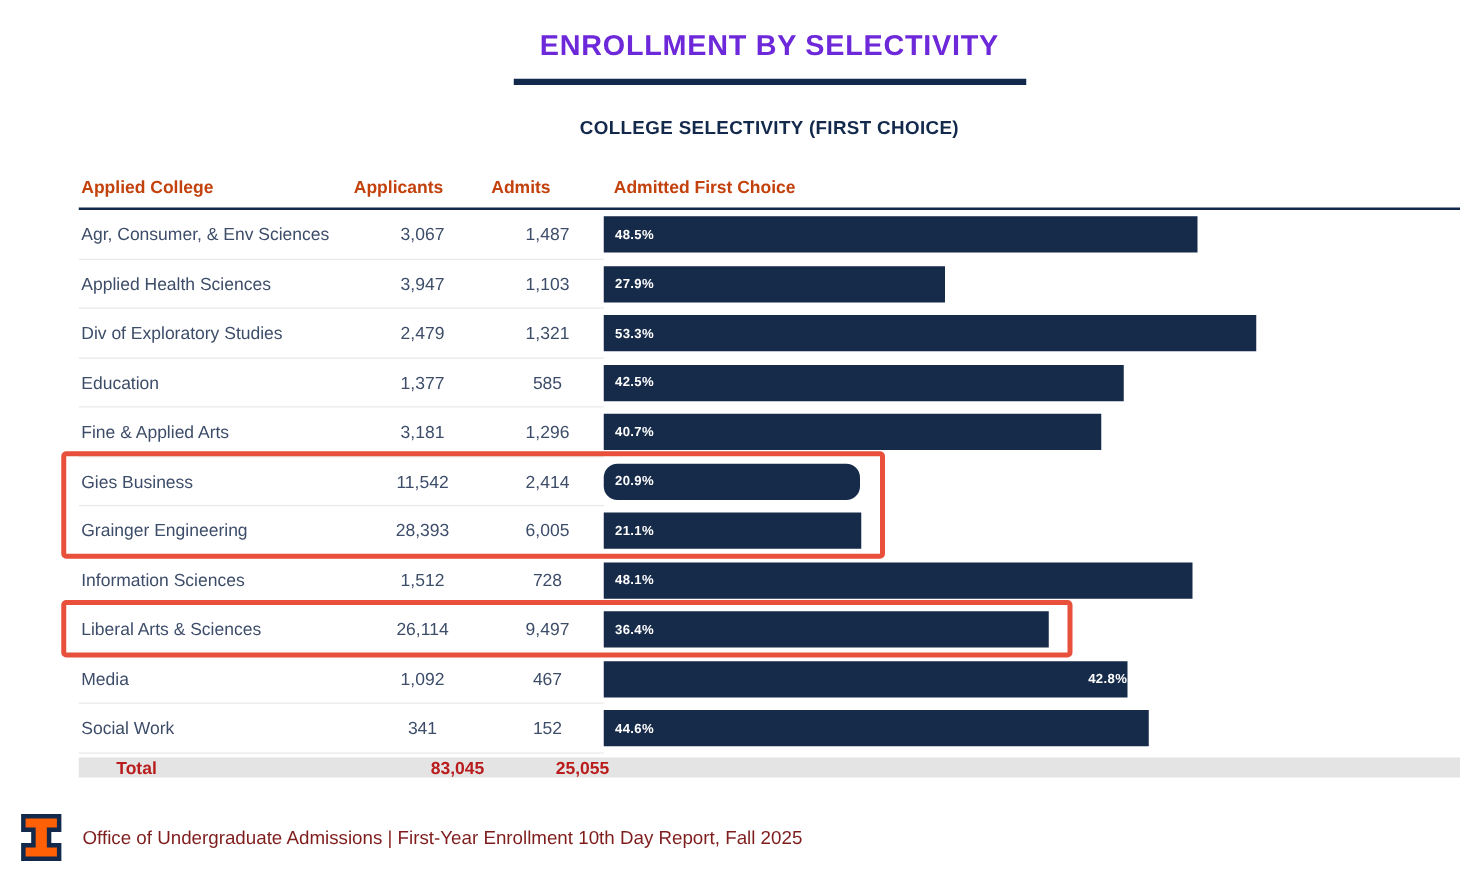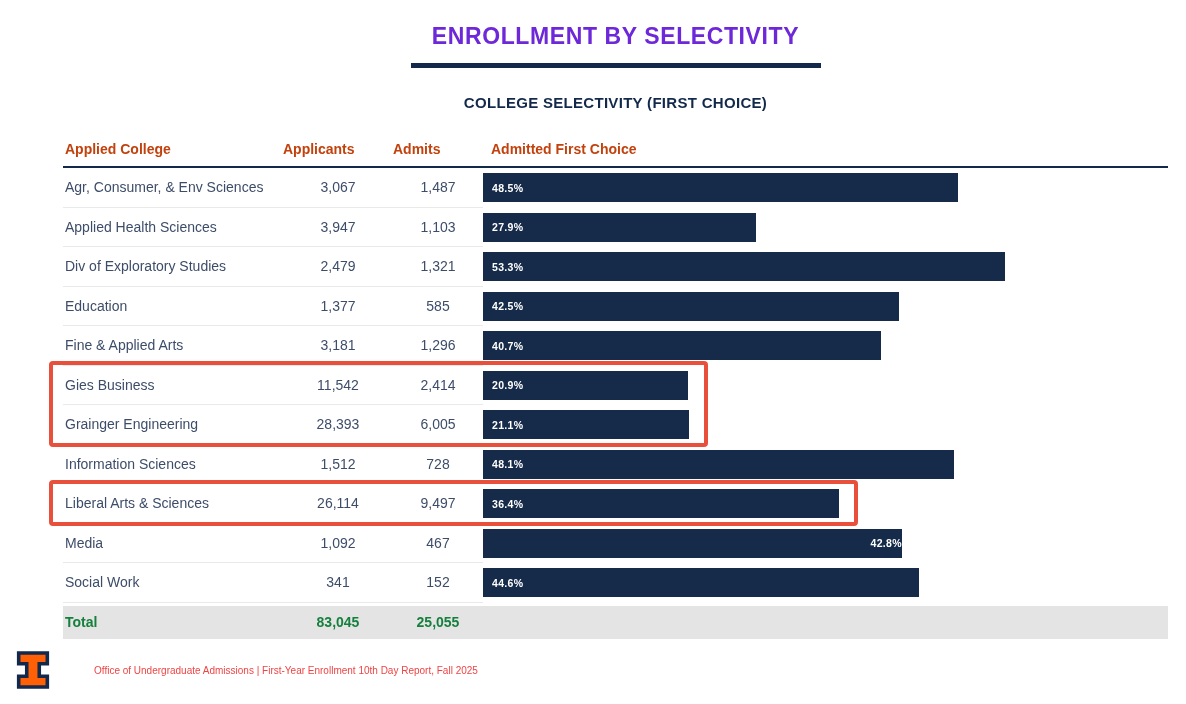--- a/index.html
+++ b/index.html
@@ -74,32 +74,33 @@
     border: 4px solid #E8503C;
     border-radius: 4px;
     pointer-events: none;
     box-sizing: border-box;
   }
 
   .total {
     display: grid;
     grid-template-columns: 220px 110px 90px 1fr;
     align-items: center;
-    height: 33px;
+    height: 16px;
     margin-top: 3px;
     background: #E5E4E4;
-    color: #15803d;
+    color: #b91c1c;
     font-weight: bold;
     font-size: 14px;
+    padding-left: 28px;
   }
 
   
   .footer { position: absolute; left: 16px; top: 650px; display: flex; align-items: center; gap: 16px; }
   .logo { width: 34px; height: 40px; display: block; }
-  .footer-text { font-size: 10px; color: #ef4444; margin-left: 28px; }
+  .footer-text { font-size: 15px; color: #7f1d1d; }
 </style>
 </head>
 <body>
 
 <div class="page">
 
   <div class="header-block">
     <h1 class="title">ENROLLMENT BY SELECTIVITY</h1>
     <div class="title-rule"></div>
     <h2 class="subtitle">COLLEGE SELECTIVITY (FIRST CHOICE)</h2>
@@ -174,21 +175,21 @@
             </div>
           </div>
         </div>
         <div class="row">
           <div class="cells">
             <span class="c-name">Gies Business</span>
             <span class="c-num">11,542</span>
             <span class="c-num">2,414</span>
           </div>
           <div class="track">
-            <div class="bar" style="width: 29.8571%;">
+            <div class="bar" style="width: 29.8571%; border-radius: 11px;">
               <span class="bar-label">20.9%</span>
             </div>
           </div>
         </div>
         <div class="row">
           <div class="cells">
             <span class="c-name">Grainger Engineering</span>
             <span class="c-num">28,393</span>
             <span class="c-num">6,005</span>
           </div>

